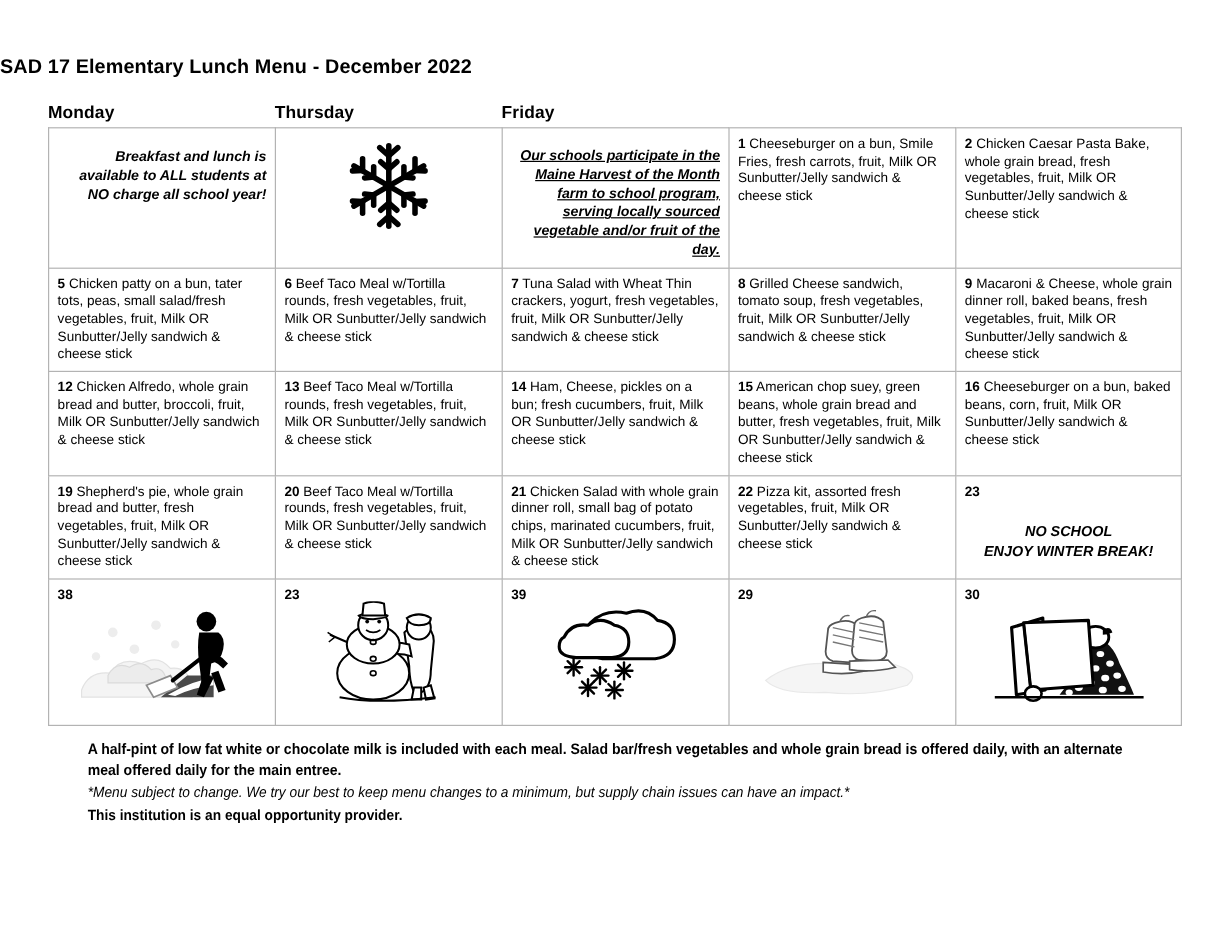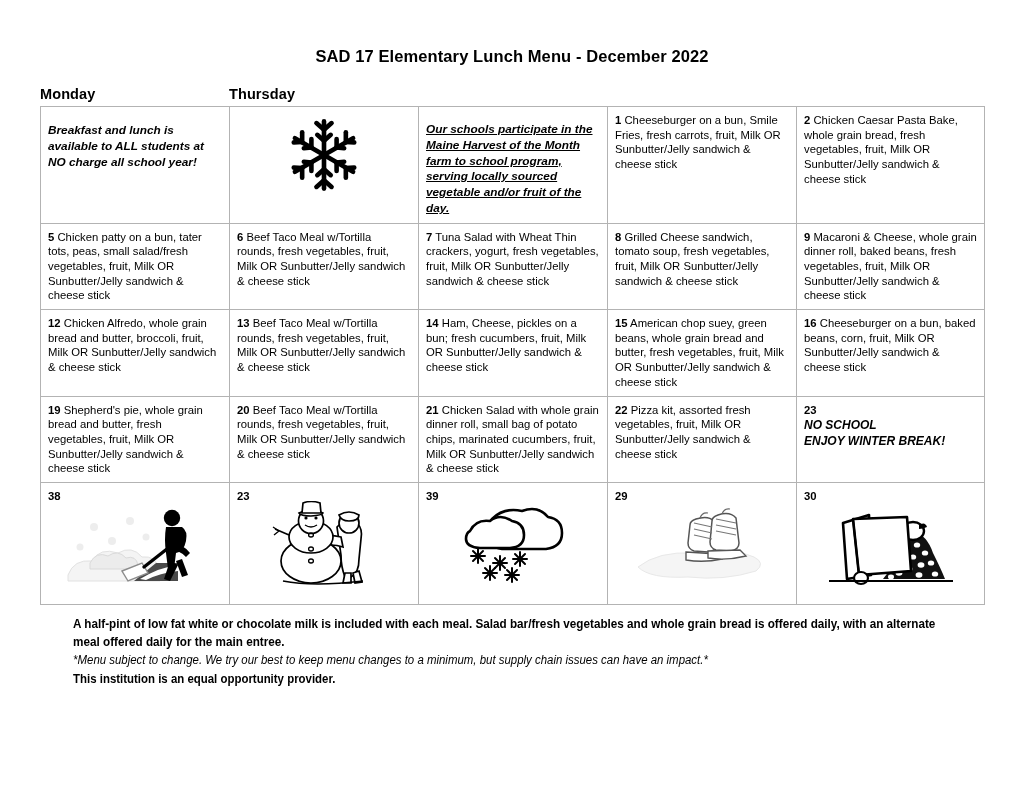--- a/index.html
+++ b/index.html
@@ -14,21 +14,20 @@
     color: #000000;
     overflow: hidden;
   }
   .page {
     position: relative;
     width: 1024px;
     height: 791px;
     box-sizing: border-box;
   }
   .title {
-    text-align: center;
     font-size: 16.5px;
     font-weight: bold;
     letter-spacing: 0.1px;
     padding-top: 47px;
   }
   .cal-wrap {
     margin: 0 auto;
     width: 944px;
     padding-top: 20px;
   }
@@ -53,37 +52,38 @@
     vertical-align: top;
     padding: 6px 7px 6px 7px;
     font-size: 11.3px;
     line-height: 1.30;
     box-sizing: border-box;
   }
   .daynum {
     font-weight: bold;
   }
   .note-cell {
-    text-align: left;
+    text-align: right;
     font-style: italic;
     font-weight: bold;
     font-size: 11.8px;
     line-height: 1.34;
     padding-top: 10px;
   }
   .note-cell.pad-top {
     padding-top: 9px;
     text-decoration: underline;
   }
   .noschool {
-    text-align: left;
+    text-align: center;
     font-style: italic;
     font-weight: bold;
     font-size: 12px;
     line-height: 1.35;
+    margin-top: 18px;
   }
   .art {
     display: block;
     margin: 0 auto;
   }
   .snowflake-cell {
     text-align: center;
     padding-top: 12px;
   }
   .img-row td {
@@ -133,20 +133,21 @@
 
 <div class="page">
 
   <div class="title">SAD 17 Elementary Lunch Menu - December 2022</div>
 
   <div class="cal-wrap">
 
     <div class="dow-row">
       <div class="dow" style="width:189px">Monday</div>
       <div class="dow" style="width:189px">Thursday</div>
+      <div class="dow" style="width:188px">Friday</div>
     </div>
 
     <table class="cal">
       <colgroup>
         <col style="width:189px">
           <col style="width:189px">
           <col style="width:189px">
           <col style="width:189px">
           <col style="width:188px">
       </colgroup>

